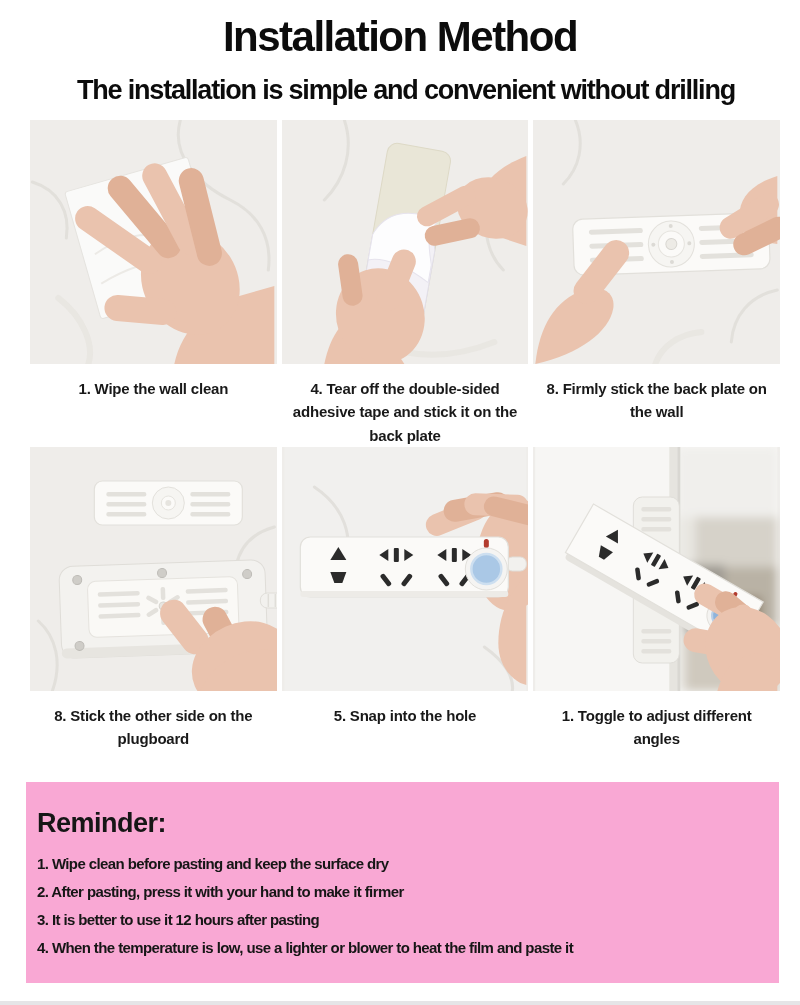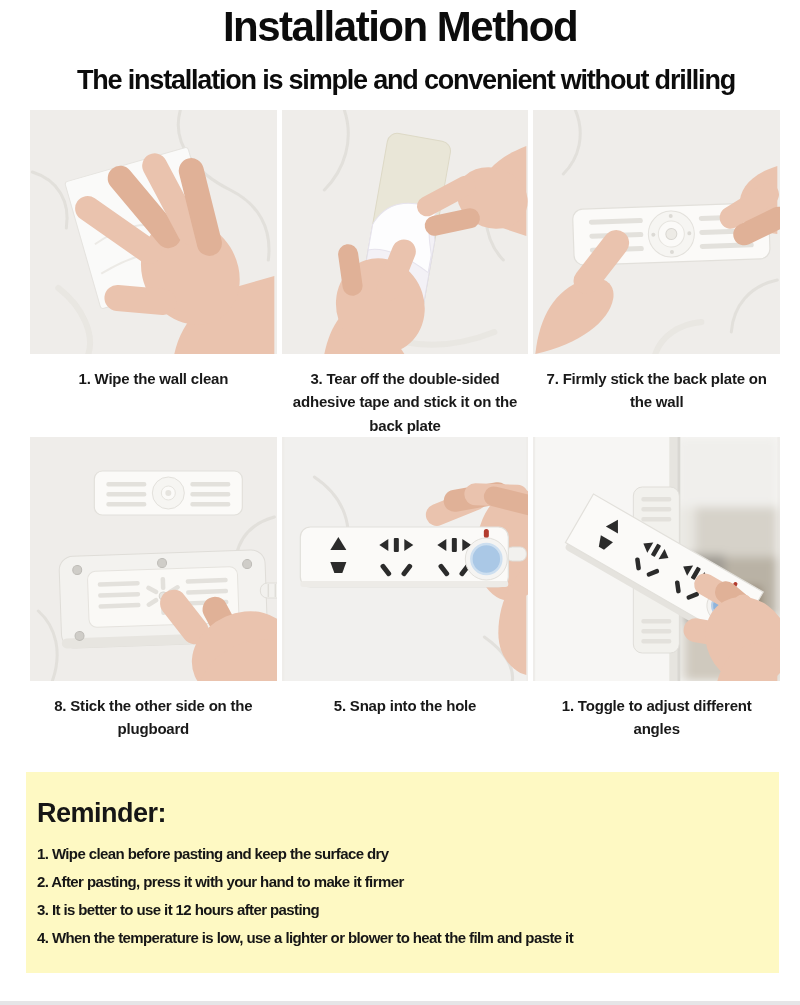--- a/index.html
+++ b/index.html
@@ -1,40 +1,40 @@
 <!DOCTYPE html>
 <html><head>
 <meta charset="utf-8">
 <style>
   html,body{margin:0;padding:0}
   body{
     width:800px;height:1005px;position:relative;overflow:hidden;
     background:#ffffff;color:#111;
     font-family:"Liberation Sans",sans-serif;
   }
-  .header{padding-top:4px;text-align:center}
+  .header{padding-top:14px;text-align:center}
   .page-title{
     margin:0;font-size:42px;font-weight:700;letter-spacing:-1.5px;color:#0c0c0c;line-height:1.1;
   }
   .page-subtitle{
     margin:15px 0 0 12px;font-size:27px;font-weight:700;letter-spacing:-1.2px;color:#0c0c0c;
     white-space:nowrap;
   }
   .steps-grid{
     margin:14px 20px 0 30px;
     display:grid;grid-template-columns:repeat(3,1fr);column-gap:5px;
   }
   .step-photo{height:244px;overflow:hidden;background:#efedea}
   .step-photo svg{display:block;width:100%;height:100%}
   .step-caption{
     padding:13px 4px 0 4px;min-height:60px;text-align:center;
     font-size:15px;font-weight:700;letter-spacing:-0.2px;line-height:1.55;color:#191919;
   }
   .reminder{
-    margin:18px 21px 0 26px;background:#fef9c3;
+    margin:18px 21px 0 26px;background:#f9a8d4;
     padding:26px 16px 18px 11px;
   }
   .reminder-heading{
     margin:0 0 14px 0;font-size:27px;font-weight:700;letter-spacing:-0.5px;color:#161616;
   }
   .reminder-list{list-style:none;margin:0;padding:0}
   .reminder-item{
     margin:7px 0;font-size:15px;font-weight:700;letter-spacing:-0.6px;line-height:1.4;color:#161616;
   }
   .bottom-strip{position:absolute;left:0;right:0;bottom:0;height:4px;background:#e5e5e7}
@@ -104,21 +104,21 @@
           <rect class="sk2" x="158" y="84" width="20" height="56" rx="10" transform="rotate(78 168 112)"></rect>
         </g>
         <g>
           <path class="sk" d="M40 244 C46 214 60 196 84 188 L120 244 Z"></path>
           <ellipse class="sk" cx="96" cy="196" rx="44" ry="48" transform="rotate(-18 96 196)"></ellipse>
           <rect class="sk2" x="56" y="134" width="20" height="52" rx="10" transform="rotate(-8 66 160)"></rect>
           <rect class="sk" x="100" y="128" width="24" height="64" rx="12" transform="rotate(22 112 160)"></rect>
         </g>
       </svg>
     </div>
-    <div class="step-caption">3. Tear off the double-sided adhesive tape and stick it on the back plate</div>
+    <div class="step-caption">4. Tear off the double-sided adhesive tape and stick it on the back plate</div>
   </div>
 
   <div class="step">
     <div class="step-photo">
       <svg viewBox="0 0 242 244">
         <rect class="mw" width="242" height="244"></rect>
         <path class="vn" d="M40 0 C50 24 44 48 28 64"></path>
         <path class="vn" d="M242 170 C214 176 198 196 196 222"></path>
         <path class="vn2" d="M120 244 C126 226 144 214 166 212"></path>
         <g transform="rotate(-2 136 124)">
@@ -141,21 +141,21 @@
           <path class="sk" d="M242 56 C216 64 204 78 204 96 C204 110 214 120 228 122 L242 124 Z"></path>
           <rect class="sk" x="203" y="63" width="22" height="66" rx="11" transform="rotate(58 214 96)"></rect>
           <rect class="sk2" x="215" y="86" width="22" height="60" rx="11" transform="rotate(64 226 116)"></rect>
         </g>
         <g>
           <path class="sk" d="M0 244 C4 206 20 180 48 170 C66 164 80 172 78 188 C74 212 44 234 0 244 Z"></path>
           <rect class="sk" x="53" y="115" width="26" height="74" rx="13" transform="rotate(38 66 152)"></rect>
         </g>
       </svg>
     </div>
-    <div class="step-caption">7. Firmly stick the back plate on the wall</div>
+    <div class="step-caption">8. Firmly stick the back plate on the wall</div>
   </div>
 
   <div class="step">
     <div class="step-photo">
       <svg viewBox="0 0 242 244">
         <rect class="mw" width="242" height="244"></rect>
         <path class="vn" d="M20 244 C30 216 24 190 6 174"></path>
         <path class="vn" d="M242 80 C220 86 208 100 204 118"></path>
         <g>
           <rect class="wp" x="62" y="34" width="148" height="44" rx="8"></rect>

